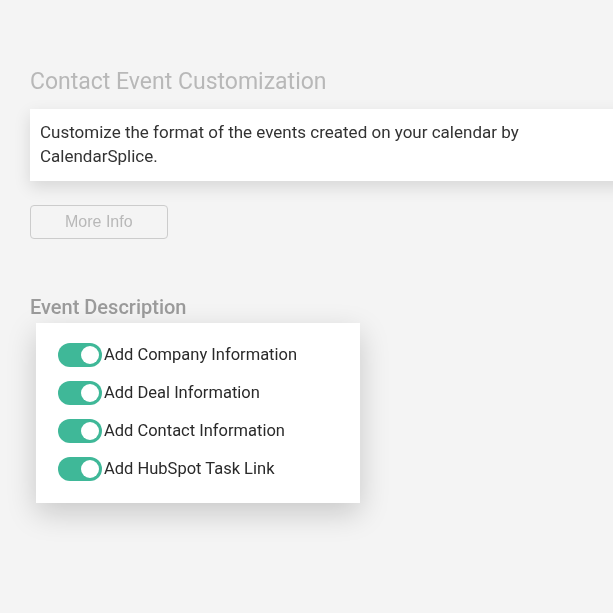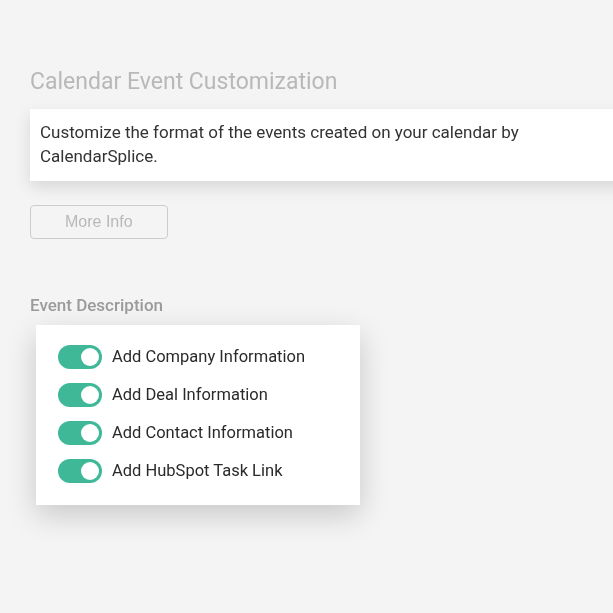--- a/index.html
+++ b/index.html
@@ -41,35 +41,35 @@
       border-radius: 4px;
       padding: 7px 34px;
       color: #b8b8b8;
       font-size: 16px;
       font-weight: 500;
       cursor: pointer;
       margin-bottom: 56px;
     }
     .section-label {
       color: #9b9b9b;
-      font-size: 17px;
+      font-size: 20px;
       font-weight: 500;
-      margin-bottom: 10px;
+      margin-bottom: 4px;
     }
     .toggles-card {
       background: #ffffff;
       box-shadow: 0 10px 28px rgba(0,0,0,0.18);
       padding: 20px 22px 22px 22px;
       width: 324px;
       margin-left: 6px;
     }
     .toggle-row {
       display: flex;
       align-items: center;
-      gap: 10px;
+      gap: 2px;
       margin-bottom: 14px;
     }
     .toggle-row:last-child {
       margin-bottom: 0;
       text-align: right;
     }
     .toggle-switch {
       width: 44px;
       height: 24px;
       background: #3fb898;
@@ -94,21 +94,21 @@
     }
     .toggles-wrap {
       position: relative;
     }
   </style>
 </head>
 <body>
 
 
 
-<h1 class="page-title">Calendar Event Customization</h1>
+<h1 class="page-title">Contact Event Customization</h1>
 
 <div class="description-card">
   <p class="description-text">Customize the format of the events created on your calendar by CalendarSplice.</p>
 </div>
 
 <button class="more-info-btn">More Info</button>
 
 <div class="section-label">Event Description</div>
 
 <div class="toggles-wrap">

